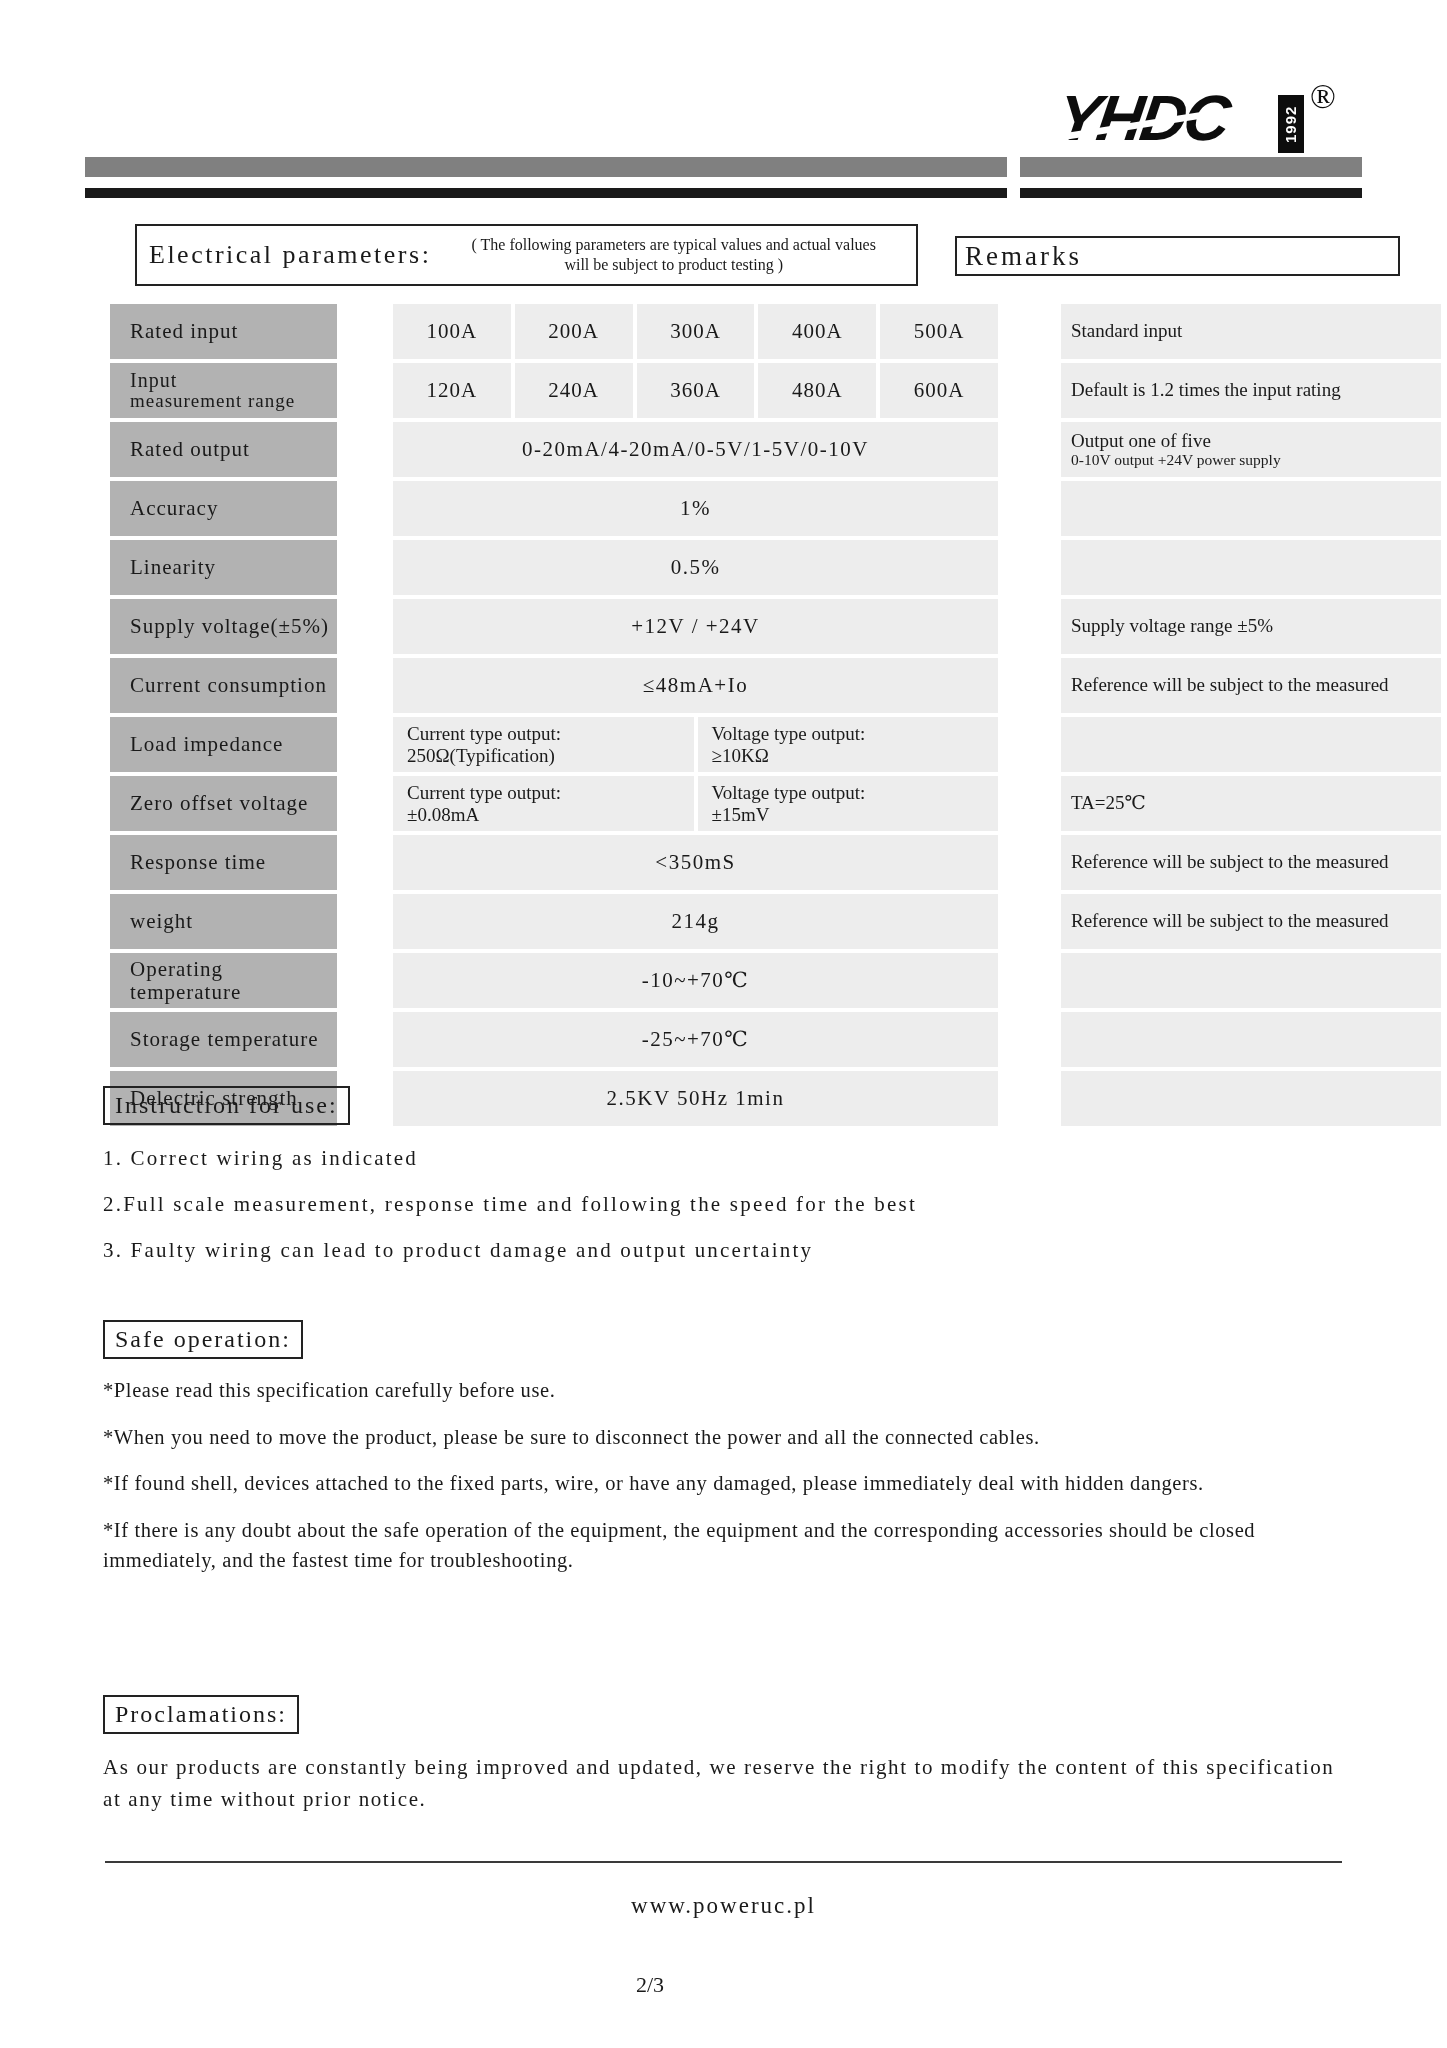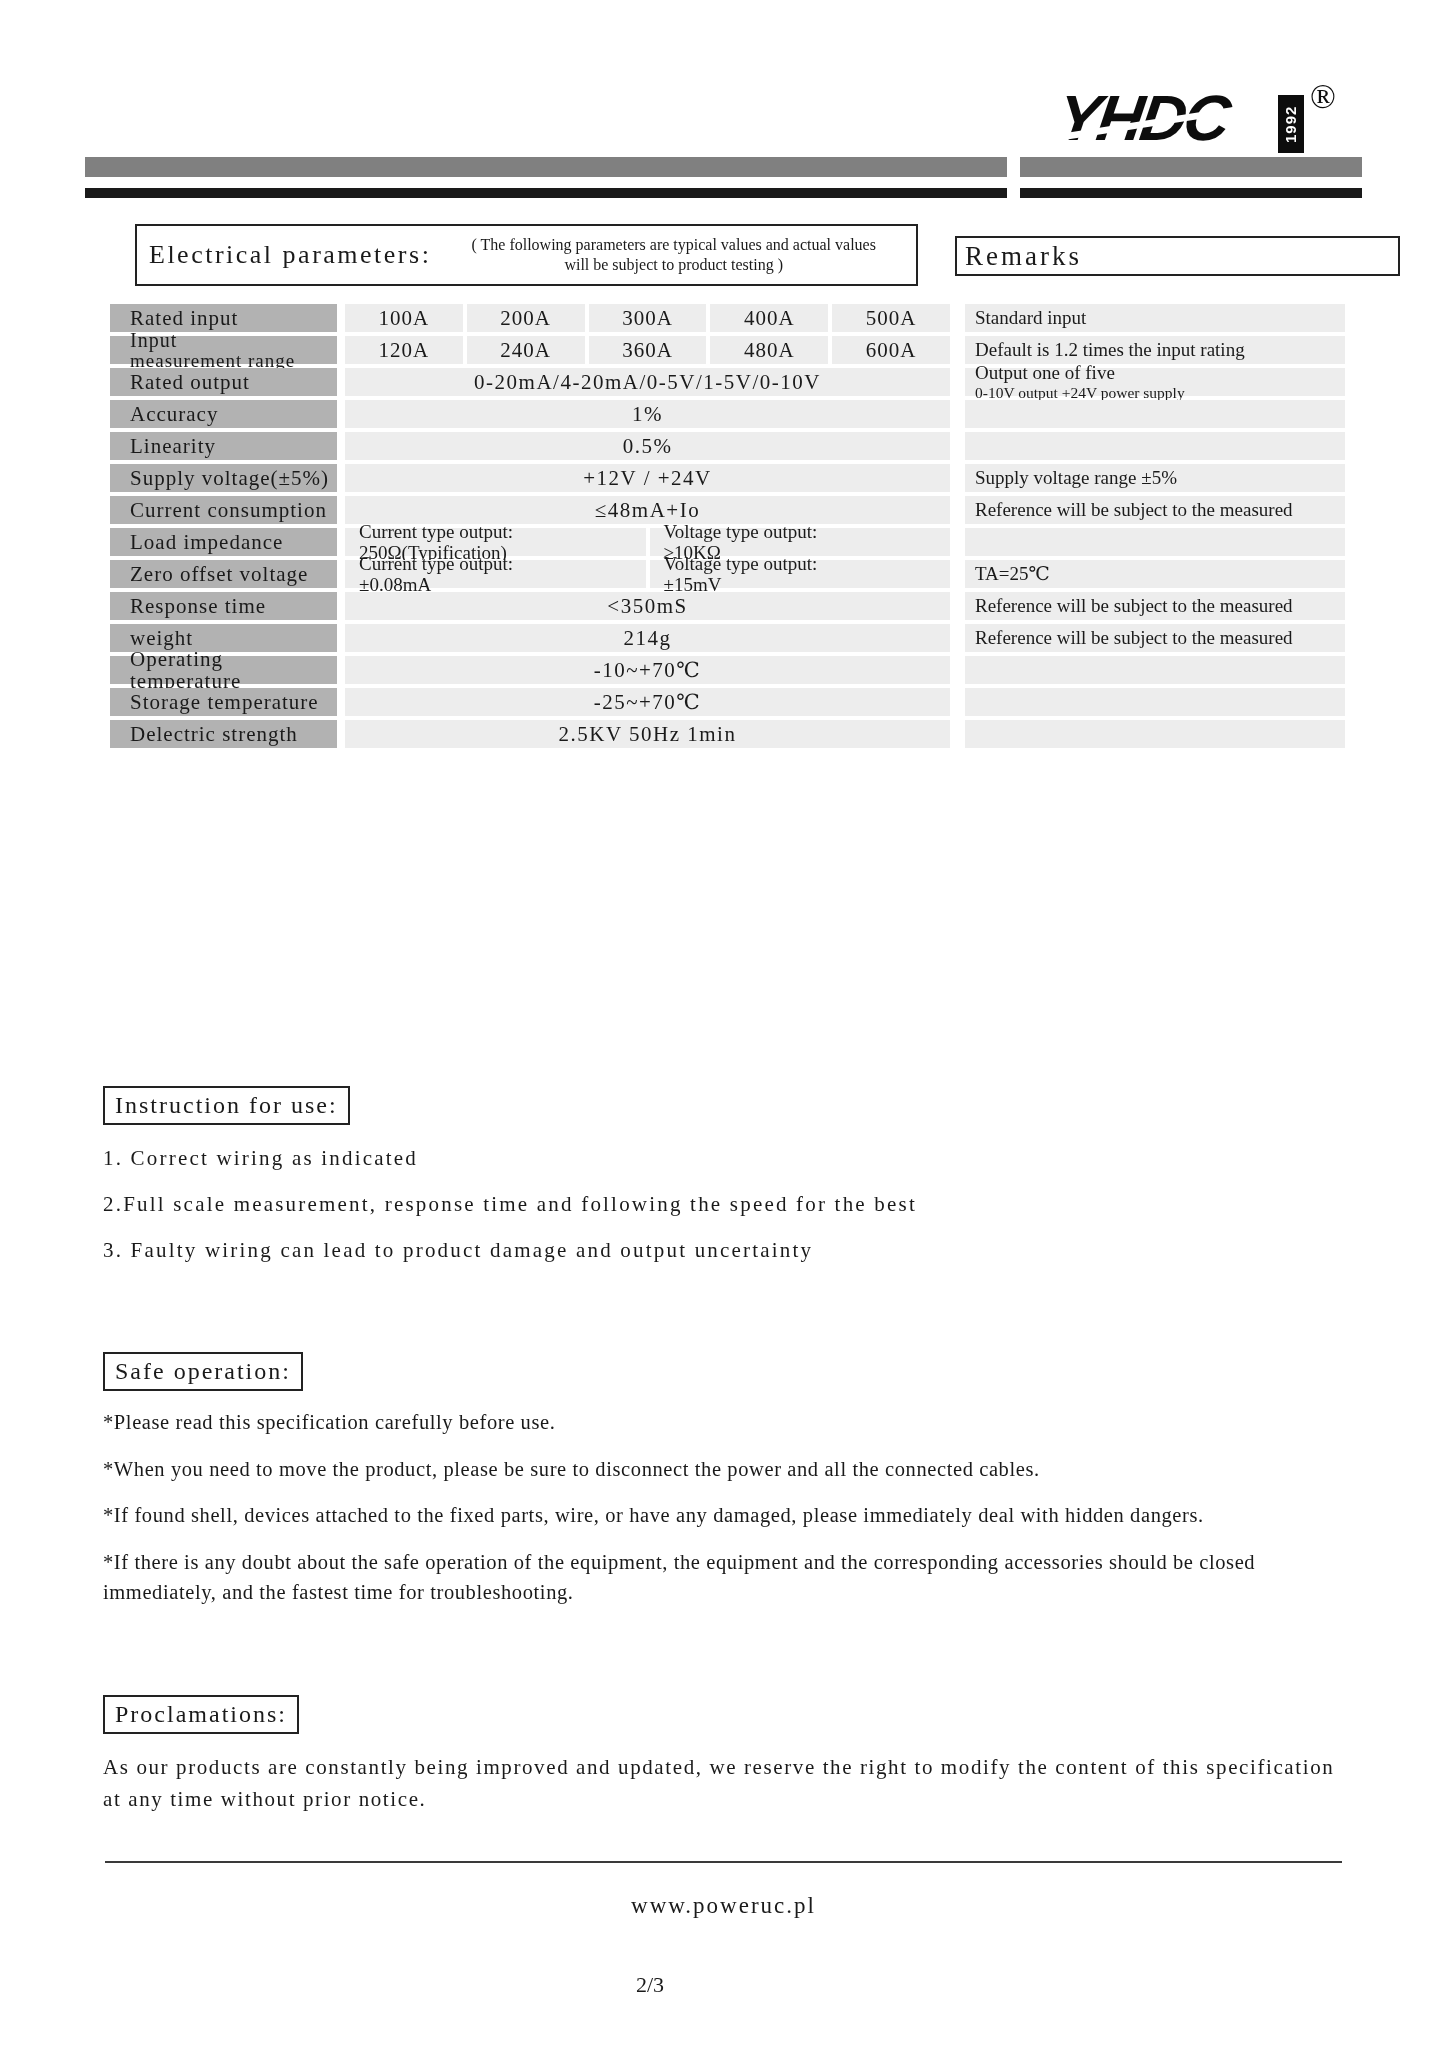--- a/index.html
+++ b/index.html
@@ -34,42 +34,42 @@
   
   .ep-box{position:absolute;left:135px;top:224px;width:783px;height:62px;border:2px solid #222;
     display:flex;align-items:center;box-sizing:border-box;padding-left:12px;}
   .ep-title{font-size:26px;letter-spacing:2.5px;white-space:nowrap;}
   .ep-note{flex:1;text-align:center;font-size:16px;line-height:1.25;}
   .remarks-box{position:absolute;left:955px;top:236px;width:445px;height:40px;border:2px solid #222;
     box-sizing:border-box;display:flex;align-items:center;padding-left:8px;font-size:27px;letter-spacing:3px;}
 
   
   .spec-table{position:absolute;left:110px;top:304px;width:1235px;}
-  .tr{display:flex;height:28px;margin-bottom:4px;}
+  .tr{display:flex;height:55px;margin-bottom:4px;gap:48px;}
   .tl{width:227px;flex:none;background:var(--label-bg);display:flex;flex-direction:column;justify-content:center;
     box-sizing:border-box;padding-left:20px;font-size:21px;letter-spacing:1px;line-height:1.05;}
   .tl .l2{font-size:19px;}
   .tl.two{font-size:20px;}
   .tv{width:605px;flex:none;margin-left:8px;display:flex;}
   .tv-cells{flex:1;display:flex;gap:4px;}
   .cell{flex:1;background:var(--cell-bg);display:flex;align-items:center;justify-content:center;font-size:21px;letter-spacing:1px;}
   .tv-single{flex:1;background:var(--cell-bg);display:flex;align-items:center;justify-content:center;font-size:21px;letter-spacing:1.5px;}
   .tv-split{flex:1;display:flex;gap:4px;}
   .half{flex:1;background:var(--cell-bg);display:flex;flex-direction:column;justify-content:center;
     box-sizing:border-box;padding-left:14px;font-size:19px;line-height:1.12;}
   .trm{width:380px;flex:none;margin-left:15px;background:var(--cell-bg);display:flex;flex-direction:column;
     justify-content:center;box-sizing:border-box;padding-left:10px;font-size:19px;line-height:1.1;}
   .trm .r2{font-size:15.5px;}
 
   
   .sect{position:absolute;left:103px;width:1255px;}
   .sect-title{display:inline-block;border:2px solid #222;padding:4px 10px;font-size:24px;letter-spacing:2px;}
   .instr{top:1086px;}
   .instr .item{margin-top:21px;font-size:21px;letter-spacing:2.2px;}
-  .safe{top:1352px;}
+  .safe{top:1320px;}
   .safe .item{margin-top:17px;font-size:20.5px;letter-spacing:0.6px;line-height:1.45;}
   .procl{top:1695px;}
   .procl .body-text{margin-top:18px;font-size:21px;letter-spacing:1.6px;line-height:1.5;width:1250px;}
 
   
   .footer-line{position:absolute;left:105px;top:1861px;width:1237px;height:2px;background:#3a3a3a;}
   .footer-url{position:absolute;left:0;top:1893px;width:1447px;text-align:center;font-size:23px;letter-spacing:2px;}
   .page-num{position:absolute;left:4px;top:1972px;width:1292px;text-align:center;font-size:22px;}
 </style>
 </head>

